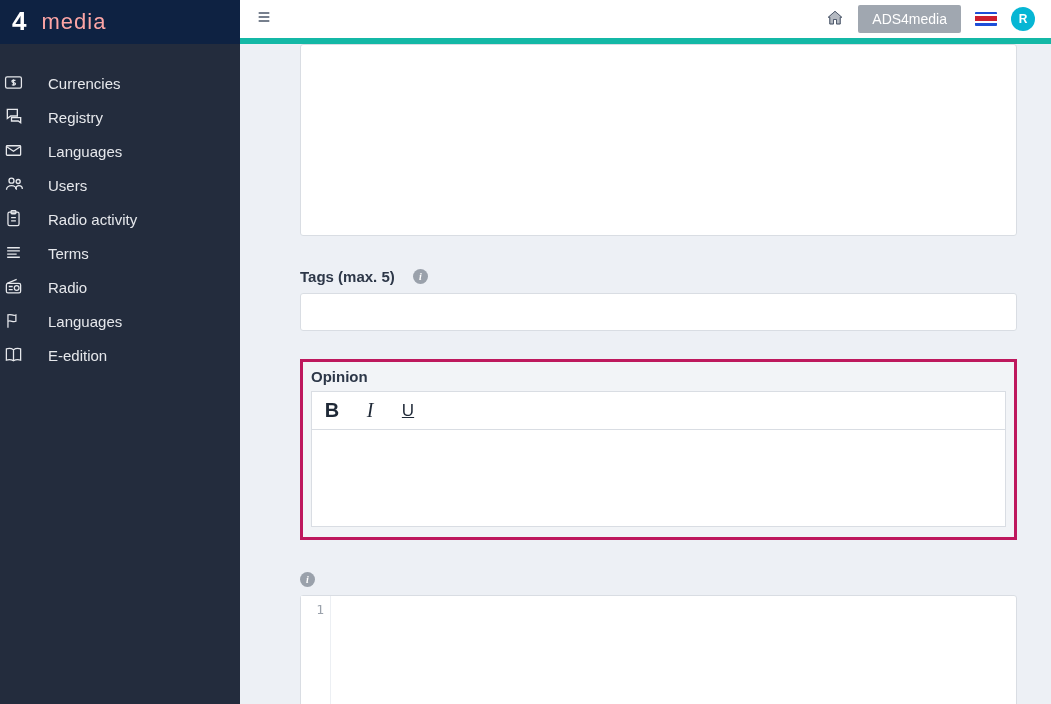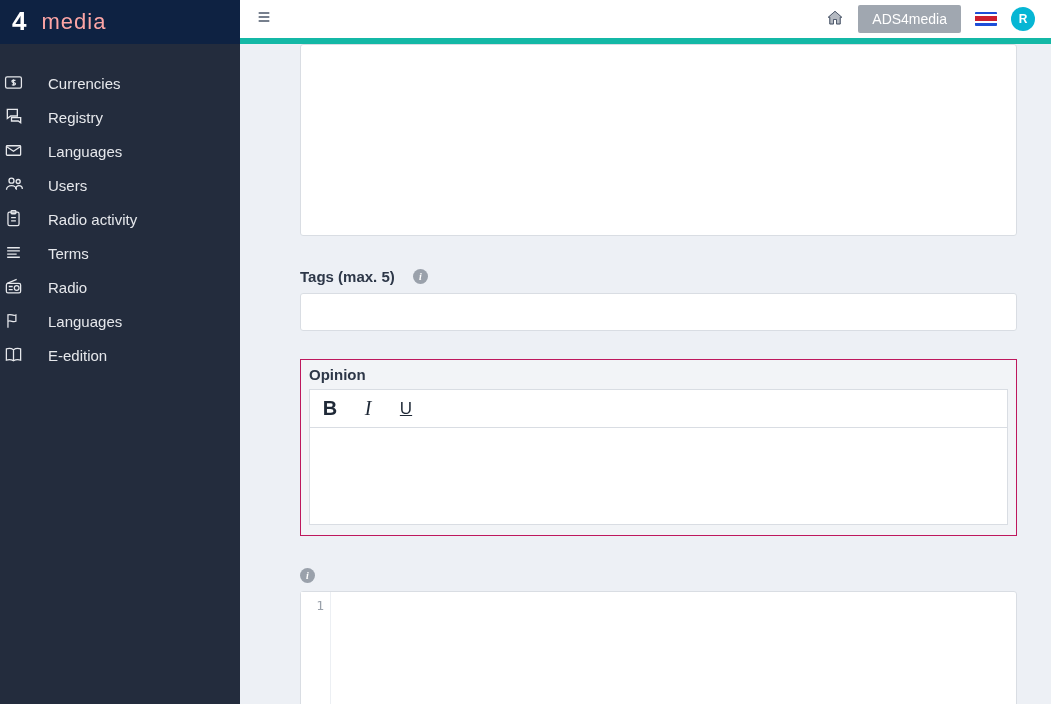--- a/index.html
+++ b/index.html
@@ -167,21 +167,21 @@
   .tags-input {
     width: 100%;
     height: 38px;
     background: #ffffff;
     border: 1px solid #d9dde3;
     border-radius: 3px;
     padding: 0 10px;
     font-size: 14px;
   }
   .opinion-container {
-    border: 1px solid #be185d;
+    border: 3px solid #be185d;
     background: #f2f4f7;
     padding: 6px 8px 10px 8px;
     margin-top: 28px;
   }
   .opinion-label {
     font-weight: 700;
     font-size: 15px;
     margin-bottom: 6px;
   }
   .rte {

